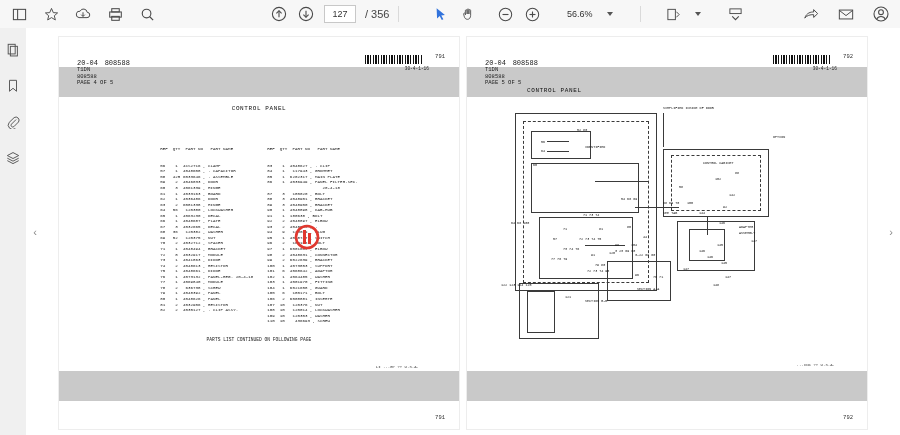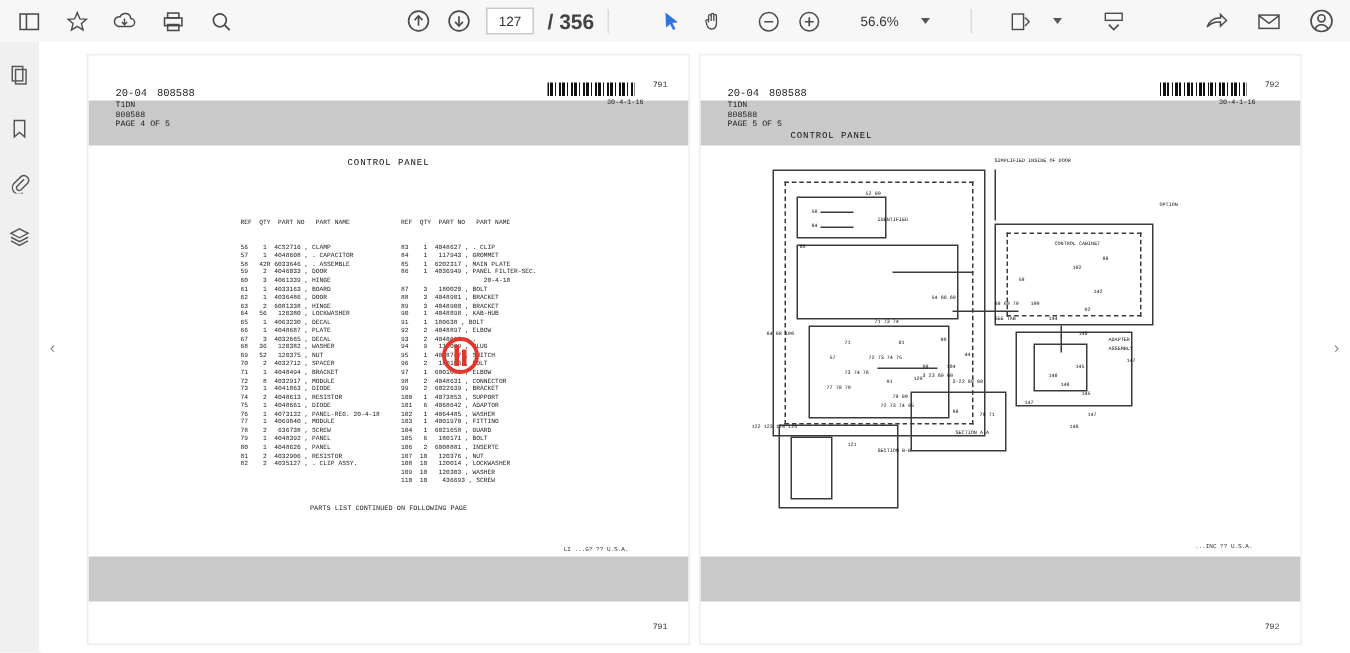--- a/index.html
+++ b/index.html
@@ -22,21 +22,21 @@
   .tb-right{position:absolute;right:10px;top:0;height:28px;display:flex;align-items:center;gap:17px;}
   .tb-icon{
     width:18px;height:18px;display:flex;align-items:center;justify-content:center;
     color:#4a4a4a;cursor:pointer;
   }
   .tb-icon svg{display:block;}
   .page-field{
     width:30px;height:16px;border:1px solid #c8c8c8;background:#fff;
     font-size:9px;line-height:16px;text-align:center;color:#333;
   }
-  .page-total{font-size:14px;color:#444;font-weight:bold;}
+  .page-total{font-size:11px;color:#444;}
   .zoom-val{font-size:9px;color:#333;min-width:28px;text-align:right;}
   .sep{width:1px;height:16px;background:#dadada;}
   .caret{width:0;height:0;border-left:3px solid transparent;border-right:3px solid transparent;border-top:4px solid #555;}
 
   
   .rail{
     position:absolute;left:0;top:28px;width:26px;height:407px;
     background:#f0f0f0;border-right:1px solid #dcdcdc;
     display:flex;flex-direction:column;align-items:center;padding-top:14px;gap:20px;
   }

